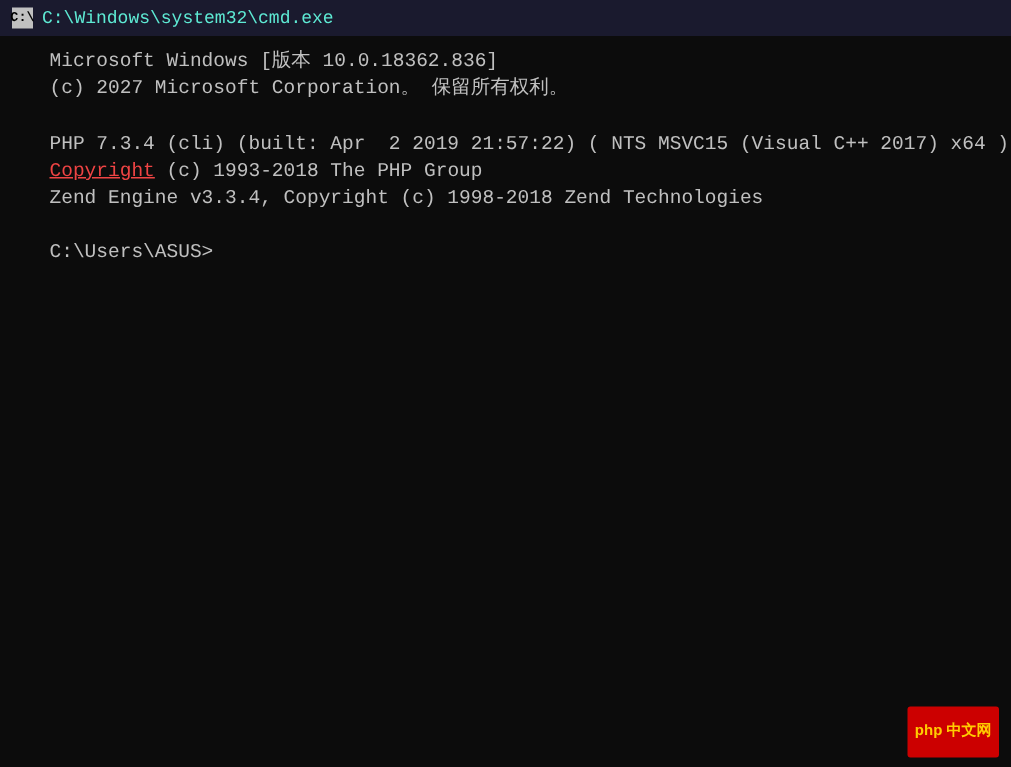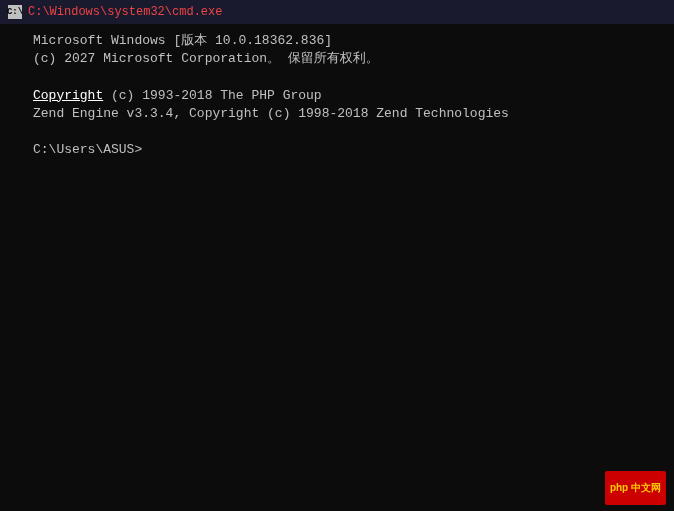--- a/index.html
+++ b/index.html
@@ -43,42 +43,42 @@
       align-items: center;
       justify-content: center;
       font-size: 9px;
       color: #000;
       font-weight: bold;
       flex-shrink: 0;
     }
 
     .title-bar-text {
       font-size: 12px;
-      color: #ef4444;
+      color: #5eead4;
     }
 
     .terminal-body {
       background: #0c0c0c;
       flex: 1;
       padding: 8px 10px;
       color: #c0c0c0;
       font-size: 13px;
       line-height: 1.4;
       position: relative;
       overflow: hidden;
     }
 
     .line {
       white-space: pre;
       display: block;
       margin-left: 23px;
     }
 
     .highlight-red {
-      color: #ffffff;
+      color: #ef4444;
       text-decoration: underline;
     }
 
     .watermark {
       position: absolute;
       bottom: 6px;
       right: 8px;
       background: #cc0000;
       color: #fff;
       font-size: 10px;
@@ -97,20 +97,21 @@
 
 <div class="window">
   <div class="title-bar">
     <div class="title-bar-icon">C:\</div>
     <span class="title-bar-text">C:\Windows\system32\cmd.exe</span>
   </div>
   <div class="terminal-body">
     <span class="line">Microsoft Windows [版本 10.0.18362.836]</span>
     <span class="line">(c) 2027 Microsoft Corporation。 保留所有权利。</span>
     <span class="line"> </span>
+    <span class="line">PHP 7.3.4 (cli) (built: Apr  2 2019 21:57:22) ( NTS MSVC15 (Visual C++ 2017) x64 )</span>
     <span class="line"><span class="highlight-red">Copyright</span><span> (c) 1993-2018 The PHP Group</span></span>
     <span class="line">Zend Engine v3.3.4, Copyright (c) 1998-2018 Zend Technologies</span>
     <span class="line"> </span>
     <span class="line">C:\Users\ASUS&gt;</span>
 
     <div class="watermark">
       <span>php</span>
       <span>中文网</span>
     </div>
   </div>

